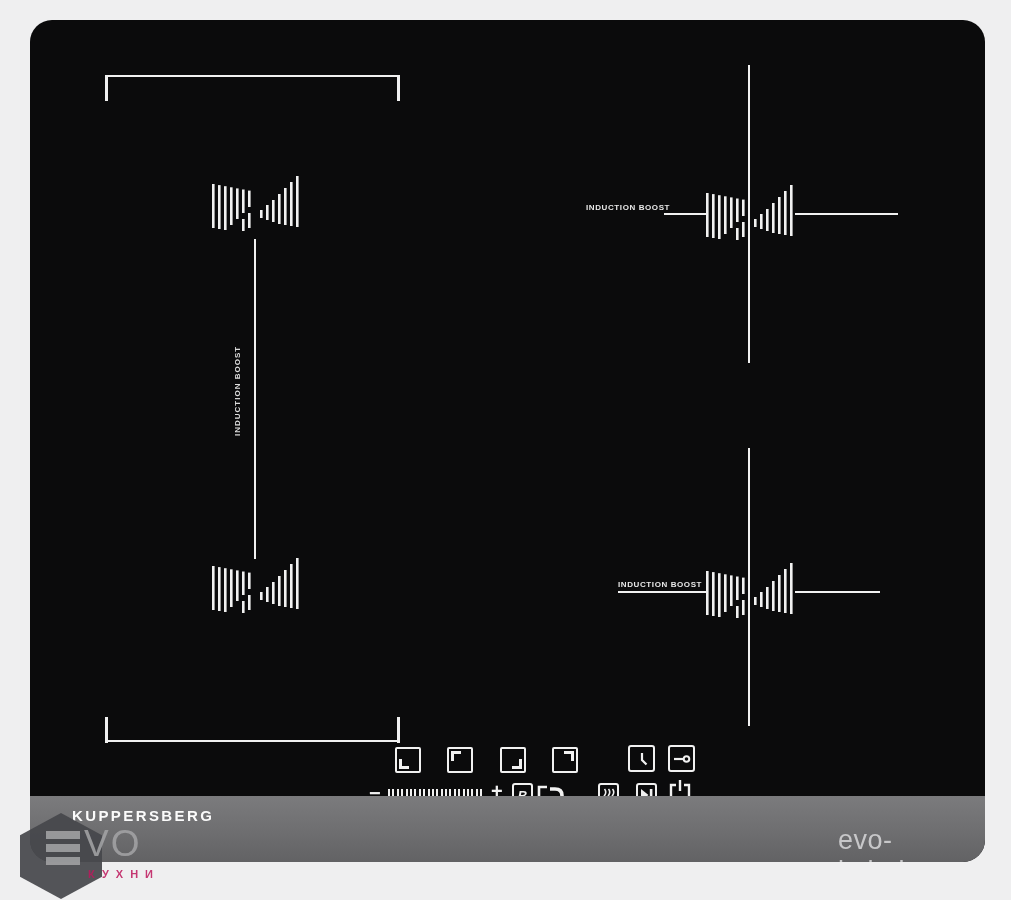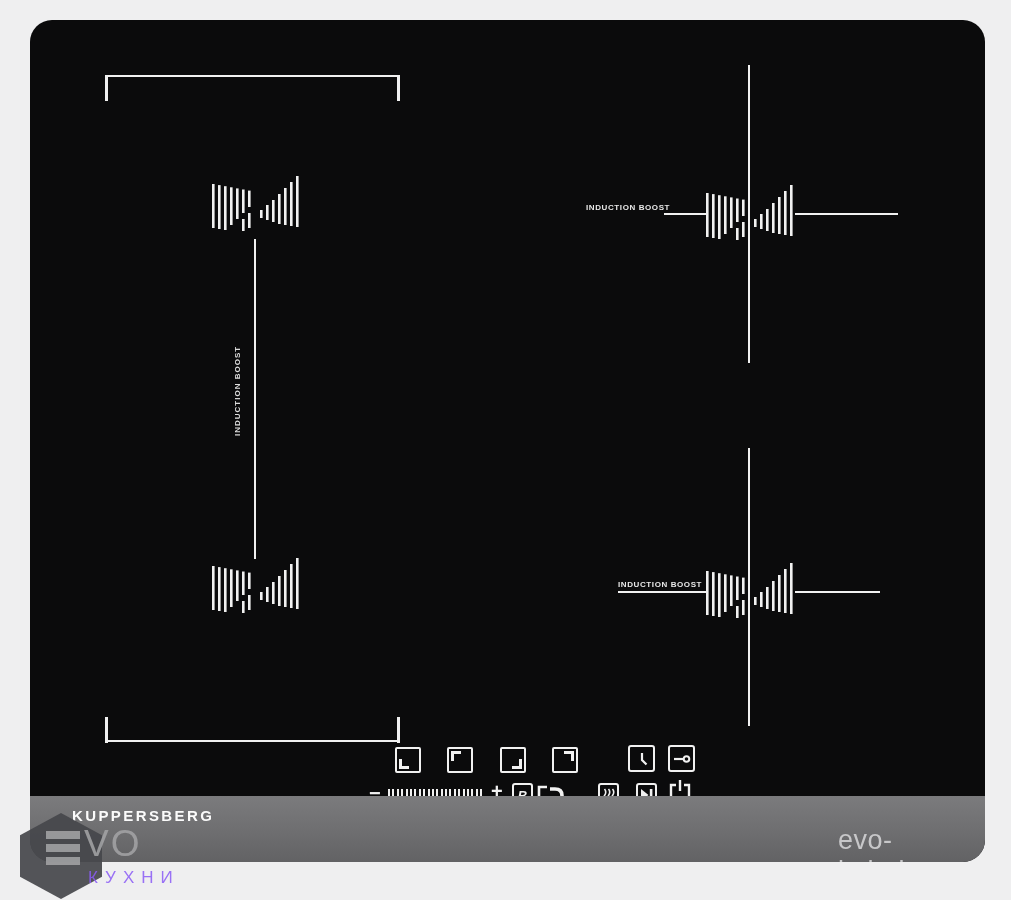--- a/index.html
+++ b/index.html
@@ -37,22 +37,22 @@
   .bkey-label{color:var(--marking);font-style:italic;font-weight:bold;font-size:13px;line-height:13px;}
   .brand{position:absolute;color:#fbfbfb;font-size:15px;font-weight:bold;letter-spacing:2.4px;}
   .siteurl{position:absolute;color:var(--site-text);font-size:27px;letter-spacing:.5px;}
   
   .wm-hex{position:absolute;left:20px;top:813px;width:82px;height:86px;background:#45464b;opacity:.92;
           clip-path:polygon(50% 0,100% 26%,100% 74%,50% 100%,0 74%,0 26%);}
   .wm-ebars{position:absolute;left:46px;top:831px;width:34px;display:flex;flex-direction:column;gap:5px;opacity:.88;}
   .wm-ebars b{display:block;height:8px;background:var(--watermark-gray);}
   .wm-vo{position:absolute;left:84px;top:820px;color:var(--watermark-gray);opacity:.88;
          font-size:37px;font-weight:normal;letter-spacing:2px;line-height:47px;}
-  .wm-caption{position:absolute;left:88px;top:868px;color:#8b5cf6;opacity:.85;
-              font-size:17px;font-weight:normal;letter-spacing:7px;}
+  .wm-caption{position:absolute;left:88px;top:868px;color:#be185d;opacity:.85;
+              font-size:11px;font-weight:bold;letter-spacing:7px;}
 </style>
 </head>
 <body>
 
 <div class="hob">
 
   <div class="mk hline" style="left:75px;top:55px;width:295px;"></div>
   <div class="mk bracket-tick" style="left:75px;top:55px;"></div>
   <div class="mk bracket-tick" style="left:367px;top:55px;"></div>
   <div class="mk hline" style="left:75px;top:720px;width:295px;"></div>

